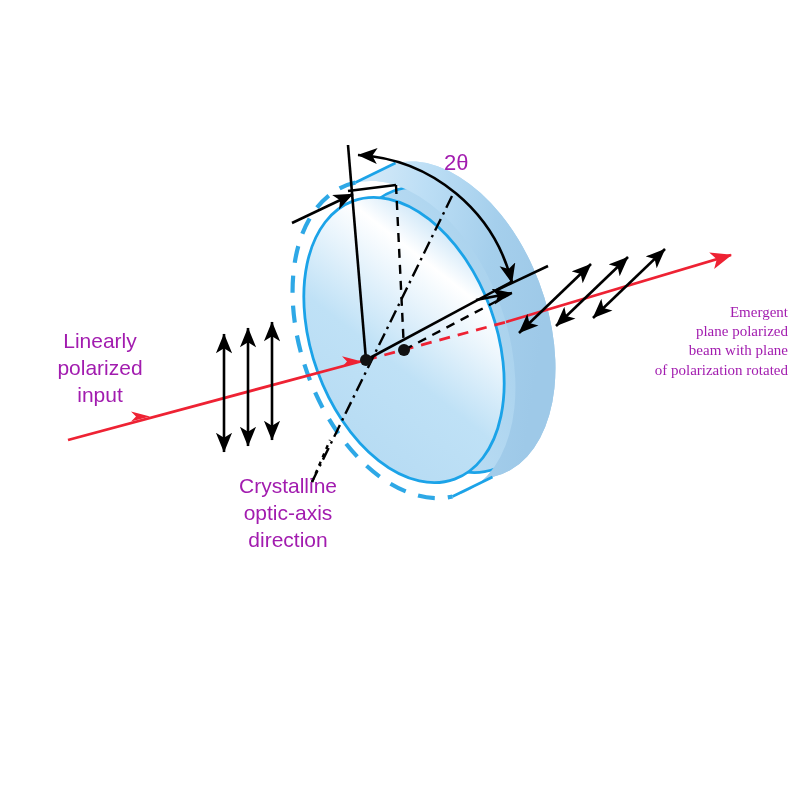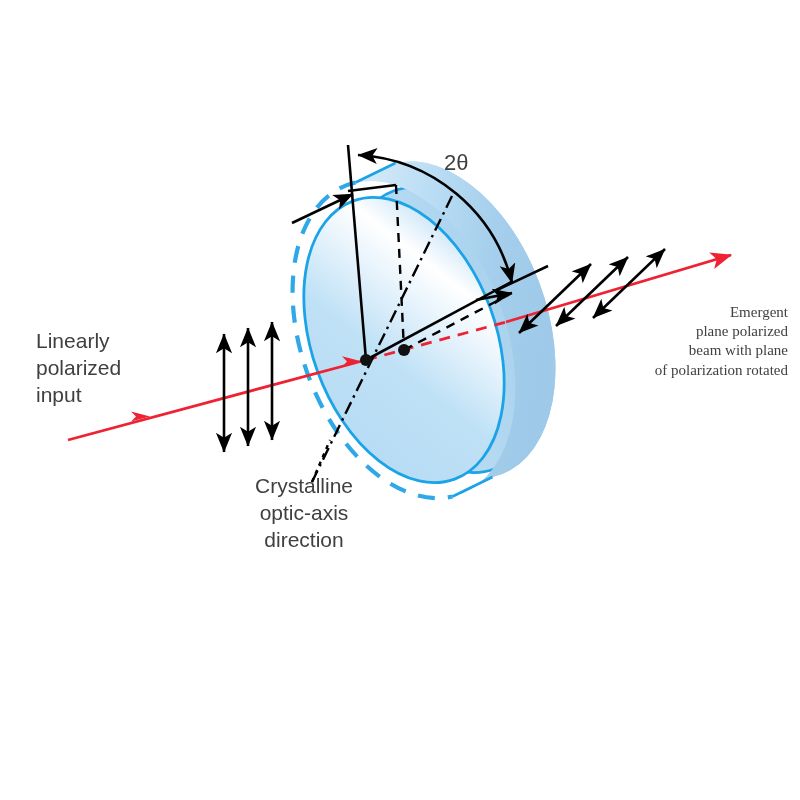--- a/index.html
+++ b/index.html
@@ -22,49 +22,50 @@
   }
   svg.diagram {
     position: absolute;
     left: 0;
     top: 0;
     width: 800px;
     height: 800px;
   }
   .lbl {
     position: absolute;
-    color: #404040;
+    color: #a21caf;
     font-family: "Liberation Sans", sans-serif;
     white-space: pre;
     line-height: 1.16;
   }
   #label-input-plane {
     left: 42px;
     top: 204px;
     font-size: 21px;
     letter-spacing: -0.1px;
   }
   #label-linearly {
-    left: 36px;
+    left: 20px;
     top: 328px;
     width: 160px;
+    text-align: center;
     font-size: 21px;
     line-height: 1.28;
   }
   #label-emergent {
     left: 562px;
     top: 303px;
     width: 226px;
     text-align: right;
     font-size: 15px;
     line-height: 1.28;
     font-family: Liberation Serif, serif;
   }
   #label-crystalline {
-    left: 240px;
+    left: 224px;
     top: 473px;
     width: 128px;
     text-align: center;
     font-size: 21px;
     line-height: 1.28;
   }
   #label-two-theta {
     left: 444px;
     top: 150px;
     font-size: 22px;

